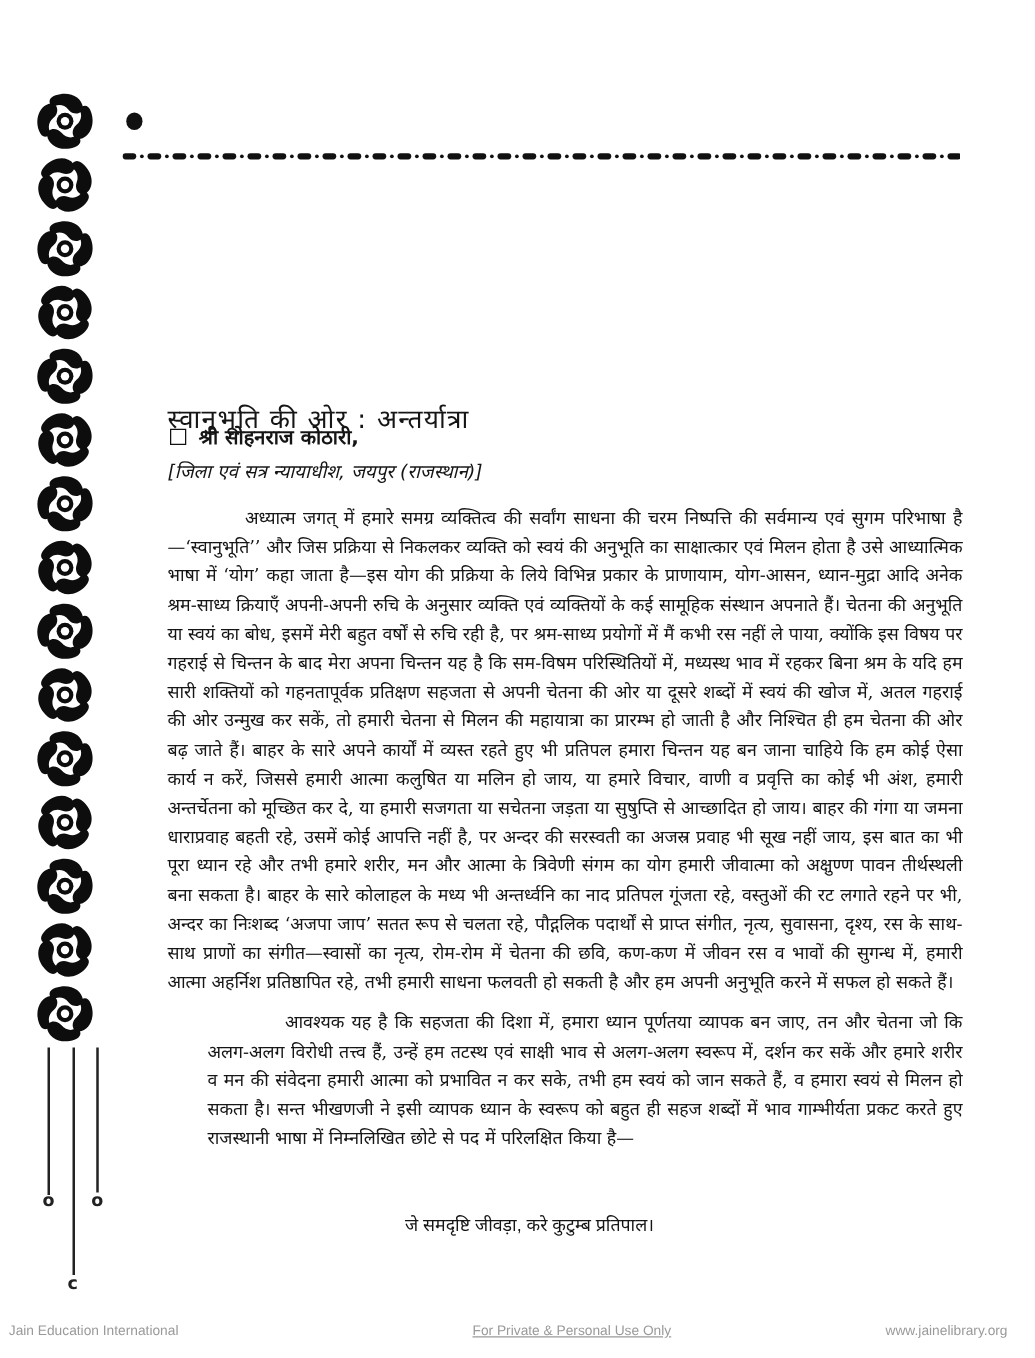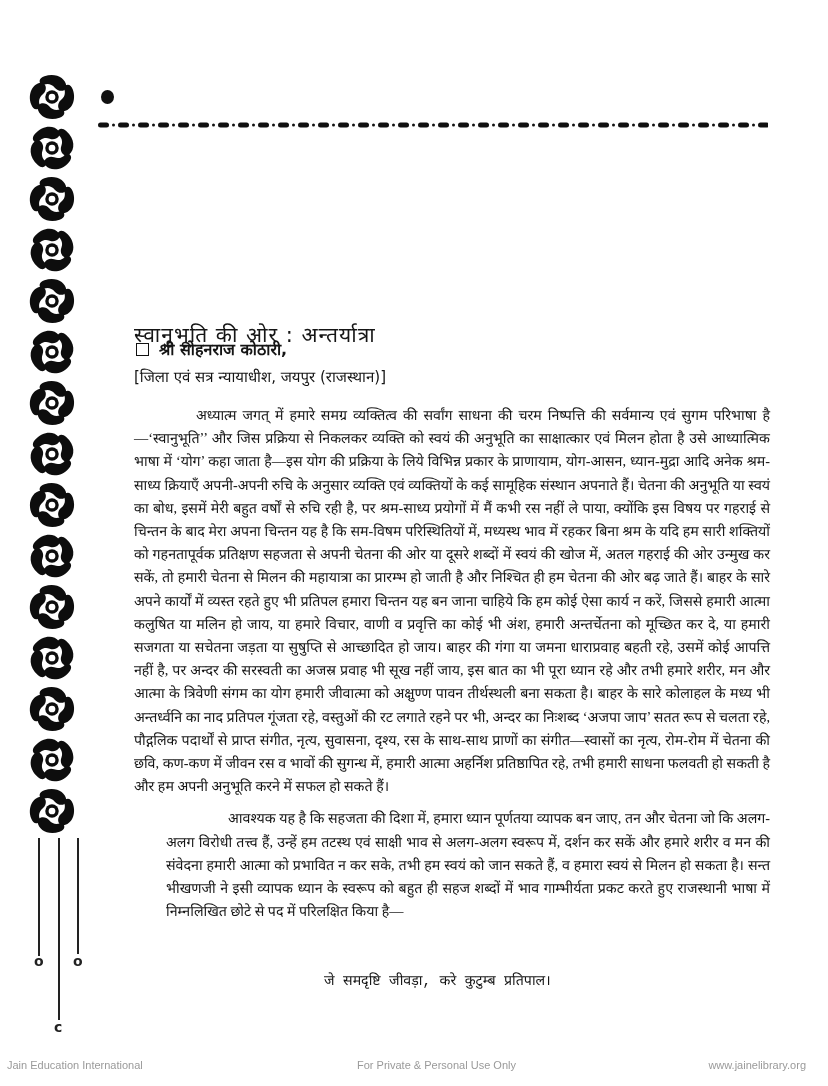--- a/index.html
+++ b/index.html
@@ -7,25 +7,25 @@
          font-family: "DejaVu Sans", sans-serif; }
   .border-chain { position:absolute; left:26px; top:72px; width:52px; height:766px; }
   .rosette { position:absolute; left:0; width:52px; height:50px; }
   .tail-line { position:absolute; width:2px; background:#222; }
   .tail-end { position:absolute; font-size:14px; font-weight:bold; line-height:1; color:#222; font-family:"DejaVu Sans", sans-serif; }
   .bullet { position:absolute; left:101px; top:90px; width:13px; height:14px; border-radius:50%; background:#111; }
   .dotted-rule { position:absolute; left:98px; top:121px; width:670px; height:8px; }
   .title { position:absolute; left:134px; top:306px; font-size:21px; letter-spacing:1px; font-family:"DejaVu Sans", sans-serif; font-weight:normal;text-align:center; }
   .author { position:absolute; left:136px; top:338px; font-size:16px; font-weight:bold; display:flex; align-items:center; gap:10px; }
   .checkbox { width:11px; height:11px; border:1.5px solid #111; display:inline-block; }
-  .affil { position:absolute; left:134px; top:366px; font-size:15px; }
+  .affil { position:absolute; left:134px; top:366px; font-size:15px;font-style:italic; }
   .body-text { position:absolute; left:134px; top:404px; width:636px; font-family:"DejaVu Serif", serif; font-size:14.2px; line-height:23.2px; text-align:justify; }
-  .body-text p { margin:0; text-indent:62px;font-family:Liberation Serif, serif; }
+  .body-text p { margin:0; text-indent:62px; }
   .body-text p + p { margin-top:9px;margin-left:32px; }
-  .verse { position:absolute; left:324px; top:970px; font-family:Liberation Mono, monospace; font-size:14.2px; line-height:23px; }
+  .verse { position:absolute; left:324px; top:970px; font-family:Liberation Sans, sans-serif; font-size:14.2px; line-height:23px; }
   .footer { position:absolute; top:1059px; font-family:"Liberation Sans", sans-serif; font-size:11px; color:#9a9a9a; }
 </style>
 </head>
 <body>
 
 <div class="border-chain" id="chain">
     <svg class="rosette" viewBox="0 0 52 52" style="top: 0px;">
       <g transform="rotate(-20 26 26)" fill="#0d0d0d">
         <path transform="rotate(0 26 26)" d="M26 3 C38 3 46 12 44 20 C42 26 34 24 32 18 C30 12 24 10 20 12 C18 6 20 3 26 3 Z"></path>
         <path transform="rotate(90 26 26)" d="M26 3 C38 3 46 12 44 20 C42 26 34 24 32 18 C30 12 24 10 20 12 C18 6 20 3 26 3 Z"></path>
@@ -271,14 +271,14 @@
 <div class="body-text">
   <p>अध्यात्म जगत् में हमारे समग्र व्यक्तित्व की सर्वांग साधना की चरम निष्पत्ति की सर्वमान्य एवं सुगम परिभाषा है—‘स्वानुभूति’’ और जिस प्रक्रिया से निकलकर व्यक्ति को स्वयं की अनुभूति का साक्षात्कार एवं मिलन होता है उसे आध्यात्मिक भाषा में ‘योग’ कहा जाता है—इस योग की प्रक्रिया के लिये विभिन्न प्रकार के प्राणायाम, योग-आसन, ध्यान-मुद्रा आदि अनेक श्रम-साध्य क्रियाएँ अपनी-अपनी रुचि के अनुसार व्यक्ति एवं व्यक्तियों के कई सामूहिक संस्थान अपनाते हैं। चेतना की अनुभूति या स्वयं का बोध, इसमें मेरी बहुत वर्षों से रुचि रही है, पर श्रम-साध्य प्रयोगों में मैं कभी रस नहीं ले पाया, क्योंकि इस विषय पर गहराई से चिन्तन के बाद मेरा अपना चिन्तन यह है कि सम-विषम परिस्थितियों में, मध्यस्थ भाव में रहकर बिना श्रम के यदि हम सारी शक्तियों को गहनतापूर्वक प्रतिक्षण सहजता से अपनी चेतना की ओर या दूसरे शब्दों में स्वयं की खोज में, अतल गहराई की ओर उन्मुख कर सकें, तो हमारी चेतना से मिलन की महायात्रा का प्रारम्भ हो जाती है और निश्चित ही हम चेतना की ओर बढ़ जाते हैं। बाहर के सारे अपने कार्यों में व्यस्त रहते हुए भी प्रतिपल हमारा चिन्तन यह बन जाना चाहिये कि हम कोई ऐसा कार्य न करें, जिससे हमारी आत्मा कलुषित या मलिन हो जाय, या हमारे विचार, वाणी व प्रवृत्ति का कोई भी अंश, हमारी अन्तर्चेतना को मूच्छित कर दे, या हमारी सजगता या सचेतना जड़ता या सुषुप्ति से आच्छादित हो जाय। बाहर की गंगा या जमना धाराप्रवाह बहती रहे, उसमें कोई आपत्ति नहीं है, पर अन्दर की सरस्वती का अजस्र प्रवाह भी सूख नहीं जाय, इस बात का भी पूरा ध्यान रहे और तभी हमारे शरीर, मन और आत्मा के त्रिवेणी संगम का योग हमारी जीवात्मा को अक्षुण्ण पावन तीर्थस्थली बना सकता है। बाहर के सारे कोलाहल के मध्य भी अन्तर्ध्वनि का नाद प्रतिपल गूंजता रहे, वस्तुओं की रट लगाते रहने पर भी, अन्दर का निःशब्द ‘अजपा जाप’ सतत रूप से चलता रहे, पौद्गलिक पदार्थों से प्राप्त संगीत, नृत्य, सुवासना, दृश्य, रस के साथ-साथ प्राणों का संगीत—स्वासों का नृत्य, रोम-रोम में चेतना की छवि, कण-कण में जीवन रस व भावों की सुगन्ध में, हमारी आत्मा अहर्निश प्रतिष्ठापित रहे, तभी हमारी साधना फलवती हो सकती है और हम अपनी अनुभूति करने में सफल हो सकते हैं।</p>
   <p>आवश्यक यह है कि सहजता की दिशा में, हमारा ध्यान पूर्णतया व्यापक बन जाए, तन और चेतना जो कि अलग-अलग विरोधी तत्त्व हैं, उन्हें हम तटस्थ एवं साक्षी भाव से अलग-अलग स्वरूप में, दर्शन कर सकें और हमारे शरीर व मन की संवेदना हमारी आत्मा को प्रभावित न कर सके, तभी हम स्वयं को जान सकते हैं, व हमारा स्वयं से मिलन हो सकता है। सन्त भीखणजी ने इसी व्यापक ध्यान के स्वरूप को बहुत ही सहज शब्दों में भाव गाम्भीर्यता प्रकट करते हुए राजस्थानी भाषा में निम्नलिखित छोटे से पद में परिलक्षित किया है—</p>
 </div>
 
 <div class="verse">
   <div>जे समदृष्टि जीवड़ा, करे कुटुम्ब प्रतिपाल।</div>
 </div>
 
 <div class="footer" style="left:7px;">Jain Education International</div>
-<div class="footer" style="left:357px;">For Private &amp; Personal Use Only</div>
+<div class="footer" style="left:378px;text-decoration:underline;">For Private &amp; Personal Use Only</div>
 <div class="footer" style="right:22px;">www.jainelibrary.org</div>
 
 </body></html>

